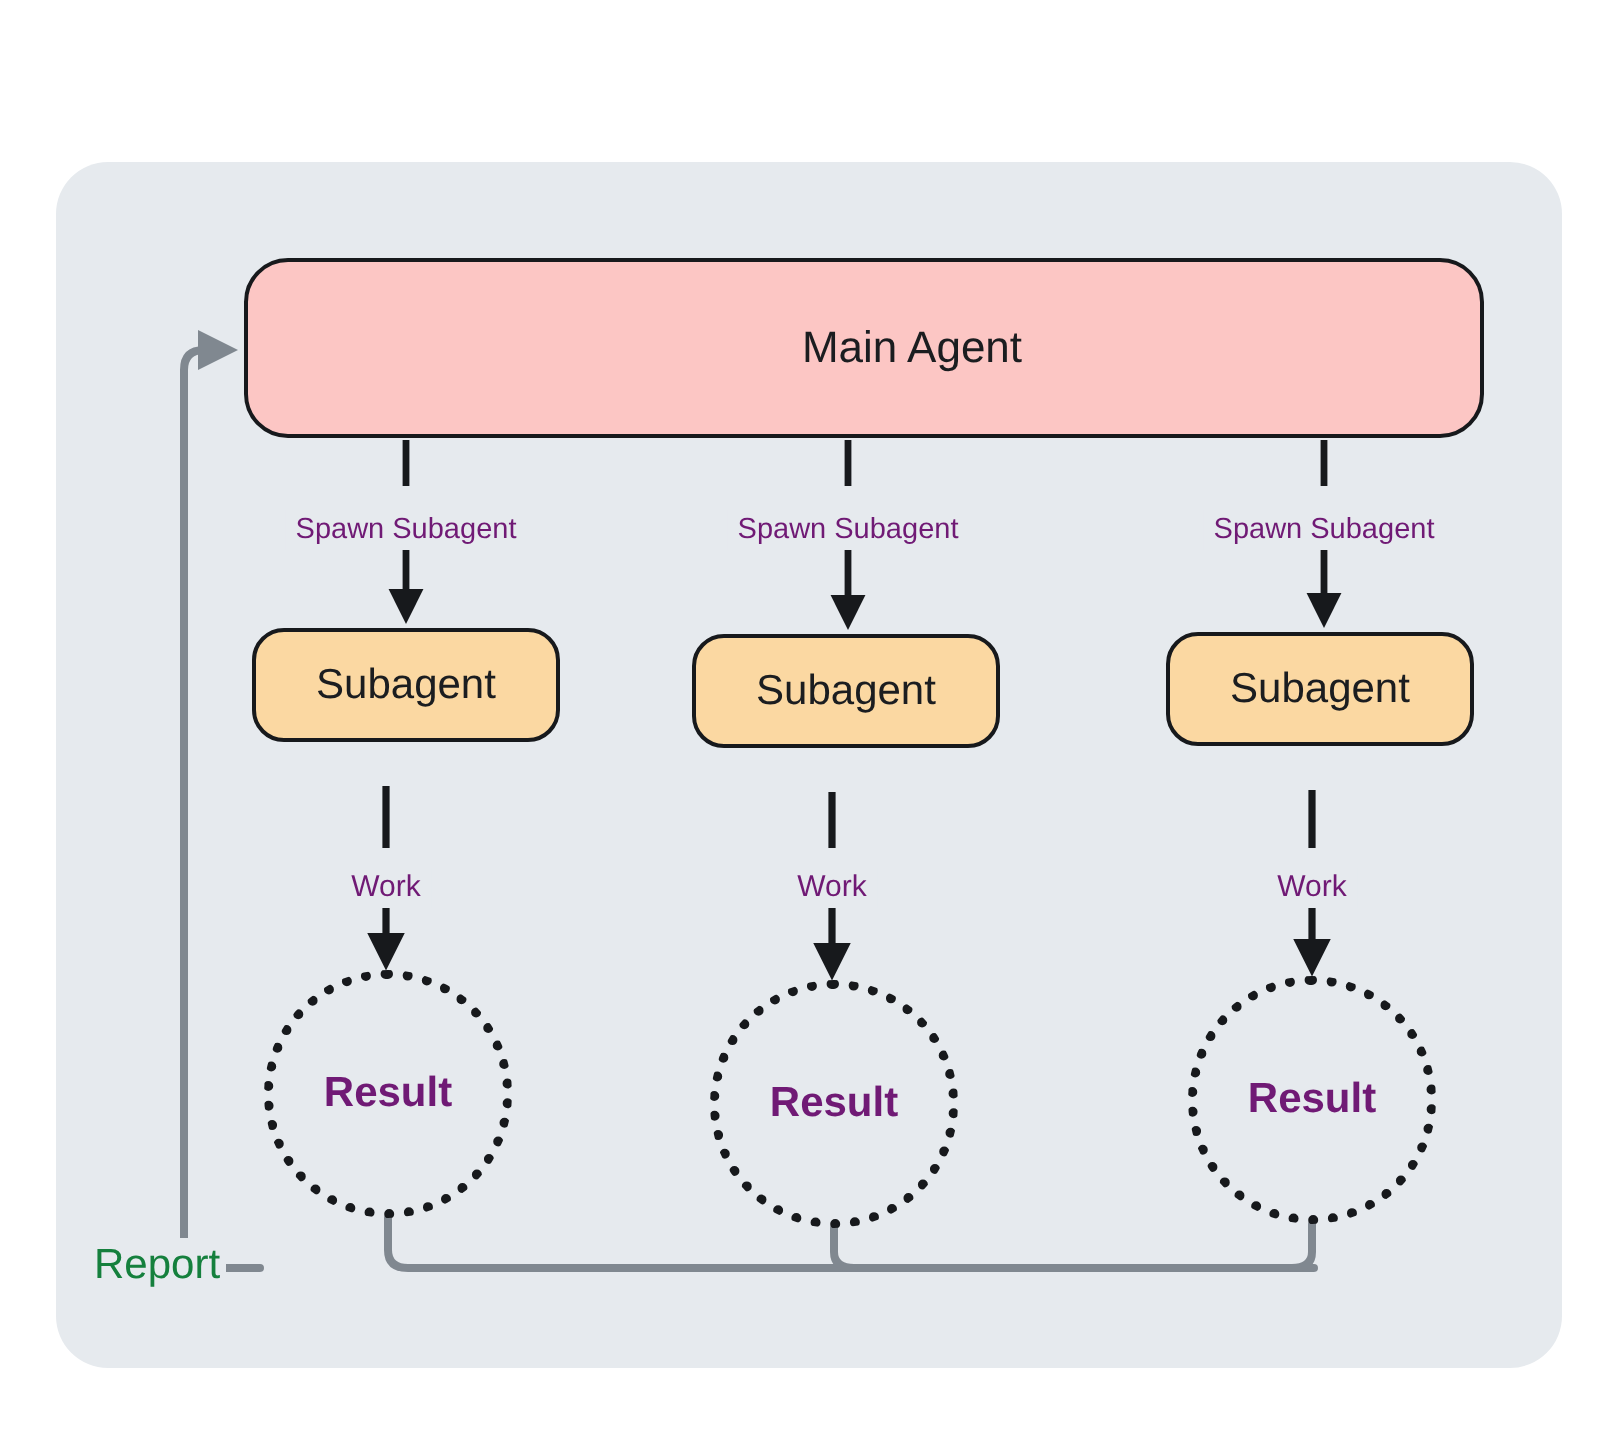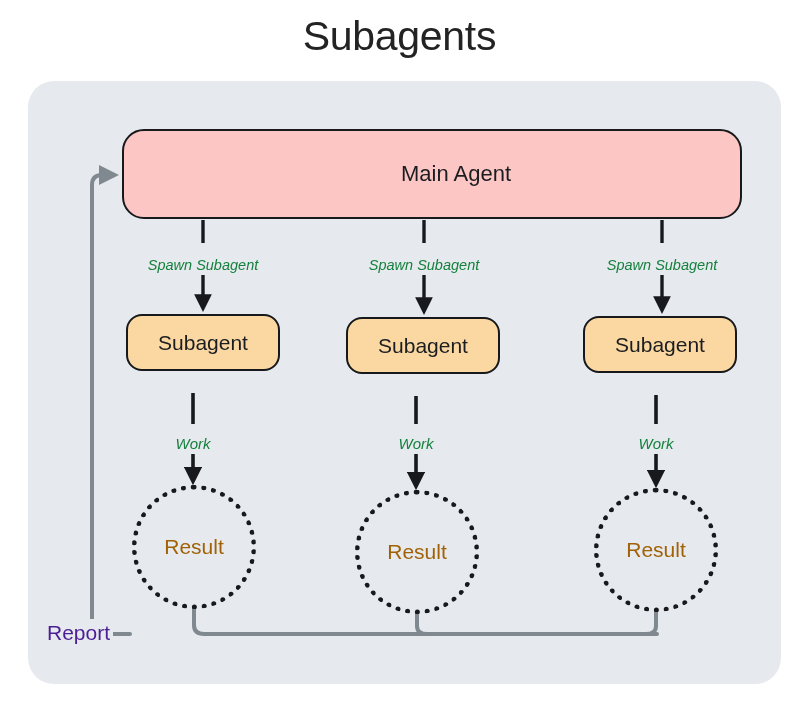--- a/index.html
+++ b/index.html
@@ -81,63 +81,62 @@
   .result-circle {
     position: absolute;
     box-sizing: border-box;
     border: 5px dotted #17191c;
     border-radius: 50%;
     background: transparent;
     display: flex;
     align-items: center;
     justify-content: center;
     font-size: 21px;
-    color: #a16207;
+    color: #701a75;
+    font-weight: bold;
   }
   #result-circle-1 { left: 132px; top: 485px; width: 124px; height: 124px; }
   #result-circle-2 { left: 355px; top: 490px; width: 124px; height: 124px; }
   #result-circle-3 { left: 594px; top: 488px; width: 124px; height: 124px; }
 
   .edge-label {
     position: absolute;
     font-size: 14.5px;
-    color: #15803d;
+    color: #701a75;
     background: #e6eaee;
     padding: 1px 5px;
     white-space: nowrap;
     transform: translateX(-50%);
     line-height: 18px;
-    font-style: italic;
   }
   .spawn-label { top: 255px; }
   #spawn-label-1 { left: 203px; }
   #spawn-label-2 { left: 424px; }
   #spawn-label-3 { left: 662px; }
   .work-label { top: 434px; font-size: 15px; }
   #work-label-1 { left: 193px; }
   #work-label-2 { left: 416px; }
   #work-label-3 { left: 656px; }
 
   #report-label {
     position: absolute;
     left: 44px;
     top: 619px;
     font-size: 21px;
-    color: #4c1d95;
+    color: #15803d;
     background: #e6eaee;
     padding: 0 3px;
     line-height: 28px;
   }
 </style>
 </head>
 <body>
 
 <div id="stage">
 
-  <div id="diagram-title">Subagents</div>
 
   <div id="panel"></div>
 
   <svg id="wires" viewBox="0 0 799 715">
     <defs>
       <marker id="arrow-black" viewBox="0 0 10 10" refX="7.2" refY="5" markerWidth="5.2" markerHeight="5.2" orient="auto-start-reverse">
         <path d="M 0 0 L 10 5 L 0 10 z" fill="#17191c"></path>
       </marker>
       <marker id="arrow-gray" viewBox="0 0 10 10" refX="7" refY="5" markerWidth="5" markerHeight="5" orient="auto-start-reverse">
         <path d="M 0 0 L 10 5 L 0 10 z" fill="#808890"></path>

